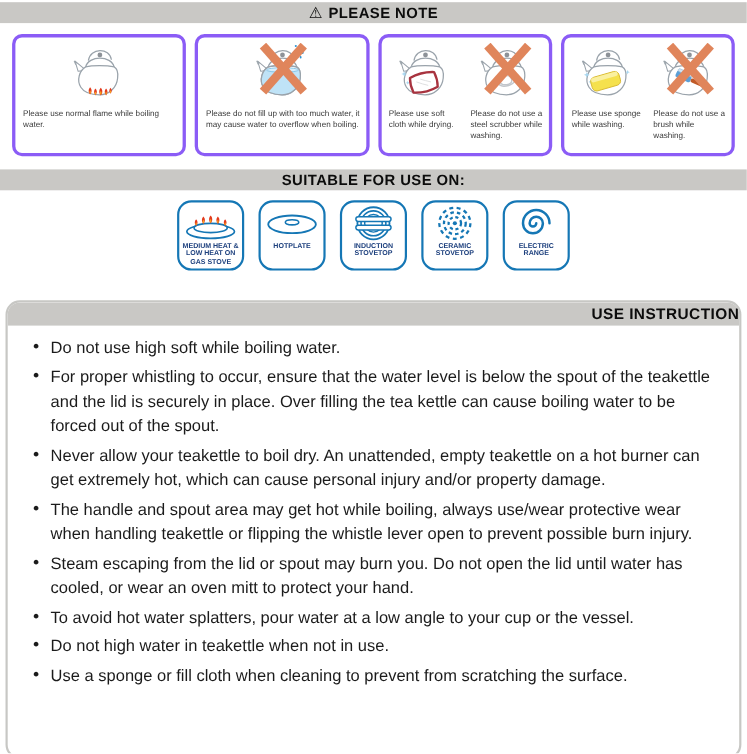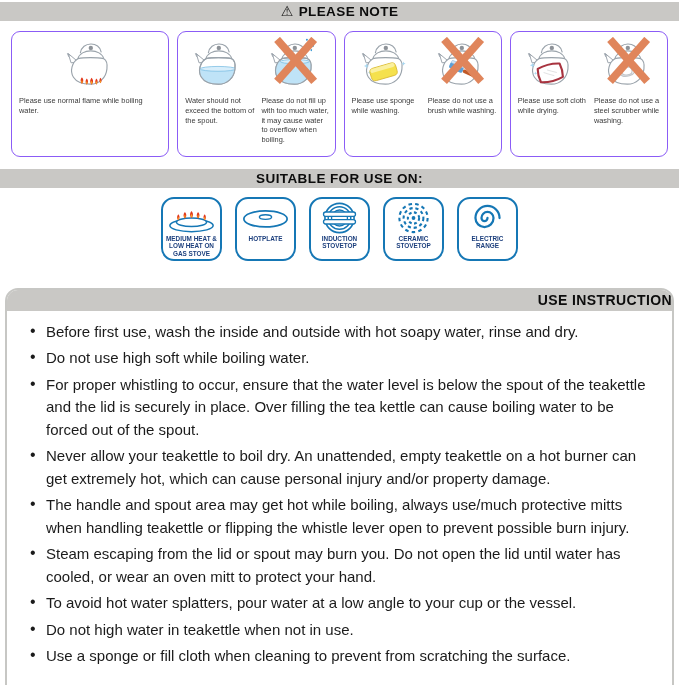--- a/index.html
+++ b/index.html
@@ -2,21 +2,21 @@
 <html><head>
 <meta charset="utf-8">
 <style>
   html,body{margin:0;padding:0;background:#fff;font-family:"Liberation Sans",sans-serif;}
   .page{width:679px;height:685px;background:#fff;overflow:hidden;position:relative;}
   .bar{background:#c9c8c5;height:19px;display:flex;align-items:center;justify-content:center;
        font-weight:bold;font-size:13.5px;color:#0c0c0c;letter-spacing:.4px;}
   .bar .warn{font-weight:normal;font-size:14px;margin-right:5px;position:relative;top:-0.5px;}
   .bar1{margin-top:2px;}
   .panels{display:flex;gap:8px;padding:10px 11px 0;}
-  .panel{flex:1;border:1px solid #8b5cf6;border-radius:9px;background:#fff;padding:5px 3px 4px;display:flex;gap:2px;}
+  .panel{flex:1;border:3px solid #8b5cf6;border-radius:9px;background:#fff;padding:5px 3px 4px;display:flex;gap:2px;}
   .cell{flex:1;display:flex;flex-direction:column;align-items:center;min-width:0;}
   .cell svg.illus{width:66px;height:50px;flex:0 0 auto;}
   .caption{font-size:7.4px;line-height:1.3;color:#3a3a3a;align-self:stretch;padding:2px 1px 0 4px;}
   .bar2{margin-top:12px;}
   .stove-row{display:flex;justify-content:center;gap:13px;margin-top:9px;}
   .stove{width:61px;height:64px;border:2px solid #1577b5;border-radius:13px;box-sizing:border-box;
          display:flex;flex-direction:column;align-items:center;padding-top:3px;background:#fff;}
   .stove svg{width:55px;height:32px;flex:0 0 auto;}
   .stove .lbl{font-size:6.4px;font-weight:bold;color:#1c3f7d;text-align:center;line-height:1.18;margin-top:1px;padding:0 2px;}
   .use-box{margin:27px 5px 0;border:2px solid #c7c7c4;border-radius:13px;overflow:hidden;height:417px;box-sizing:border-box;background:#fff;}
@@ -77,31 +77,20 @@
         </svg>
         <p class="caption">Please use normal flame while boiling water.</p>
       </div>
     </div>
 
     <div class="panel">
       <div class="cell">
         <svg class="illus" viewBox="0 0 70 62">
           <use href="#kettle-base"></use>
           <g clip-path="url(#body-clip)">
-            <rect x="7" y="39" width="60" height="22" fill="#bfe3f7"></rect>
-            <ellipse cx="35" cy="39.5" rx="22" ry="3" fill="#d8eefb" stroke="#7fc0e4" stroke-width="1"></ellipse>
-          </g>
-          <use href="#body-shape" fill="none" stroke="#9aa3ab" stroke-width="1.4"></use>
-        </svg>
-        <p class="caption">Water should not exceed the bottom of the spout.</p>
-      </div>
-      <div class="cell">
-        <svg class="illus" viewBox="0 0 70 62">
-          <use href="#kettle-base"></use>
-          <g clip-path="url(#body-clip)">
             <rect x="7" y="30" width="60" height="32" fill="#bfe3f7"></rect>
             <ellipse cx="36" cy="30.5" rx="18" ry="2.6" fill="#d8eefb" stroke="#7fc0e4" stroke-width="1"></ellipse>
           </g>
           <use href="#body-shape" fill="none" stroke="#9aa3ab" stroke-width="1.4"></use>
           <g fill="#2e93d2">
             <circle cx="54" cy="7" r="1.7"></circle>
             <circle cx="58.5" cy="11" r="1.4"></circle>
             <circle cx="51" cy="3.5" r="1.2"></circle>
             <path d="M56,14.5 q2.5,1 1,3 q-2.5,0.5 -1,-3 Z"></path>
           </g>
@@ -109,20 +98,46 @@
           <use href="#cross-x"></use>
         </svg>
         <p class="caption">Please do not fill up with too much water, it may cause water to overflow when boiling.</p>
       </div>
     </div>
 
     <div class="panel">
       <div class="cell">
         <svg class="illus" viewBox="0 0 70 62">
           <use href="#kettle-base"></use>
+          <use href="#sparkle" transform="translate(12,35)"></use>
+          <use href="#sparkle" transform="translate(16,45) scale(0.7)"></use>
+          <g transform="rotate(-14 34 44)">
+            <path d="M20,36 q14,-4 28,0 q2,9 0,17 q-14,4 -28,0 q-2,-9 0,-17 Z" fill="#fff" stroke="#a8333f" stroke-width="2.6" stroke-linejoin="round"></path>
+            <path d="M26,42 q6,4 12,7 M31,40 q5,3 11,6" stroke="#d9dadb" stroke-width="0.9" fill="none"></path>
+          </g>
+        </svg>
+        <p class="caption">Please use soft cloth while drying.</p>
+      </div>
+      <div class="cell">
+        <svg class="illus" viewBox="0 0 70 62">
+          <use href="#kettle-base"></use>
+          <g stroke="#c2c6cb" fill="none" stroke-width="1.6">
+            <path d="M28,34 q12,-6 16,2 q4,9 -6,12 q-11,3 -13,-5 q-2,-9 9,-10"></path>
+            <path d="M31,38 q8,-3 10,2 q2,6 -5,7 q-7,1 -8,-4"></path>
+          </g>
+          <use href="#cross-x"></use>
+        </svg>
+        <p class="caption">Please do not use a steel scrubber while washing.</p>
+      </div>
+    </div>
+
+    <div class="panel">
+      <div class="cell">
+        <svg class="illus" viewBox="0 0 70 62">
+          <use href="#kettle-base"></use>
           <use href="#sparkle" transform="translate(12,36)"></use>
           <use href="#sparkle" transform="translate(16,44) scale(0.7)"></use>
           <use href="#sparkle" transform="translate(58,33) scale(0.8)"></use>
           <g transform="rotate(-16 34 44)">
             <rect x="17" y="35" width="33" height="16" rx="5" fill="#f5e14d" stroke="#d8b832" stroke-width="1"></rect>
             <rect x="18" y="35.5" width="31" height="5" rx="2.5" fill="#faf0a0"></rect>
           </g>
         </svg>
         <p class="caption">Please use sponge while washing.</p>
       </div>
@@ -130,46 +145,20 @@
         <svg class="illus" viewBox="0 0 70 62">
           <use href="#kettle-base"></use>
           <g transform="rotate(24 34 42)">
             <rect x="19" y="36.5" width="18" height="7.5" rx="2" fill="#5b9fd6"></rect>
             <rect x="19.5" y="33.8" width="17" height="3.4" rx="1.6" fill="#cfe4f5" stroke="#9bbcd8" stroke-width="0.7"></rect>
             <rect x="37" y="38" width="17" height="4.6" rx="2.2" fill="#c05a28"></rect>
           </g>
           <use href="#cross-x"></use>
         </svg>
         <p class="caption">Please do not use a brush while washing.</p>
-      </div>
-    </div>
-
-    <div class="panel">
-      <div class="cell">
-        <svg class="illus" viewBox="0 0 70 62">
-          <use href="#kettle-base"></use>
-          <use href="#sparkle" transform="translate(12,35)"></use>
-          <use href="#sparkle" transform="translate(16,45) scale(0.7)"></use>
-          <g transform="rotate(-14 34 44)">
-            <path d="M20,36 q14,-4 28,0 q2,9 0,17 q-14,4 -28,0 q-2,-9 0,-17 Z" fill="#fff" stroke="#a8333f" stroke-width="2.6" stroke-linejoin="round"></path>
-            <path d="M26,42 q6,4 12,7 M31,40 q5,3 11,6" stroke="#d9dadb" stroke-width="0.9" fill="none"></path>
-          </g>
-        </svg>
-        <p class="caption">Please use soft cloth while drying.</p>
-      </div>
-      <div class="cell">
-        <svg class="illus" viewBox="0 0 70 62">
-          <use href="#kettle-base"></use>
-          <g stroke="#c2c6cb" fill="none" stroke-width="1.6">
-            <path d="M28,34 q12,-6 16,2 q4,9 -6,12 q-11,3 -13,-5 q-2,-9 9,-10"></path>
-            <path d="M31,38 q8,-3 10,2 q2,6 -5,7 q-7,1 -8,-4"></path>
-          </g>
-          <use href="#cross-x"></use>
-        </svg>
-        <p class="caption">Please do not use a steel scrubber while washing.</p>
       </div>
     </div>
 
   </div>
 
   <div class="bar bar2">
     <span>SUITABLE FOR USE ON:</span>
   </div>
 
   <div class="stove-row">
@@ -223,25 +212,24 @@
       <div class="lbl">ELECTRIC RANGE</div>
     </div>
 
   </div>
 
   <div class="use-box">
     <div class="bar">
       <span>USE INSTRUCTION</span>
     </div>
     <ul class="use-list">
-      <li>Before first use, wash the inside and outside with hot soapy water, rinse and dry.</li>
       <li>Do not use high soft while boiling water.</li>
       <li>For proper whistling to occur, ensure that the water level is below the spout of the teakettle and the lid is securely in place. Over filling the tea kettle can cause boiling water to be forced out of the spout.</li>
       <li>Never allow your teakettle to boil dry. An unattended, empty teakettle on a hot burner can get extremely hot, which can cause personal injury and/or property damage.</li>
-      <li>The handle and spout area may get hot while boiling, always use/much protective mitts when handling teakettle or flipping the whistle lever open to prevent possible burn injury.</li>
+      <li>The handle and spout area may get hot while boiling, always use/wear protective wear when handling teakettle or flipping the whistle lever open to prevent possible burn injury.</li>
       <li>Steam escaping from the lid or spout may burn you. Do not open the lid until water has cooled, or wear an oven mitt to protect your hand.</li>
       <li>To avoid hot water splatters, pour water at a low angle to your cup or the vessel.</li>
       <li>Do not high water in teakettle when not in use.</li>
       <li>Use a sponge or fill cloth when cleaning to prevent from scratching the surface.</li>
     </ul>
   </div>
 
 </div>
 
 </body></html>

